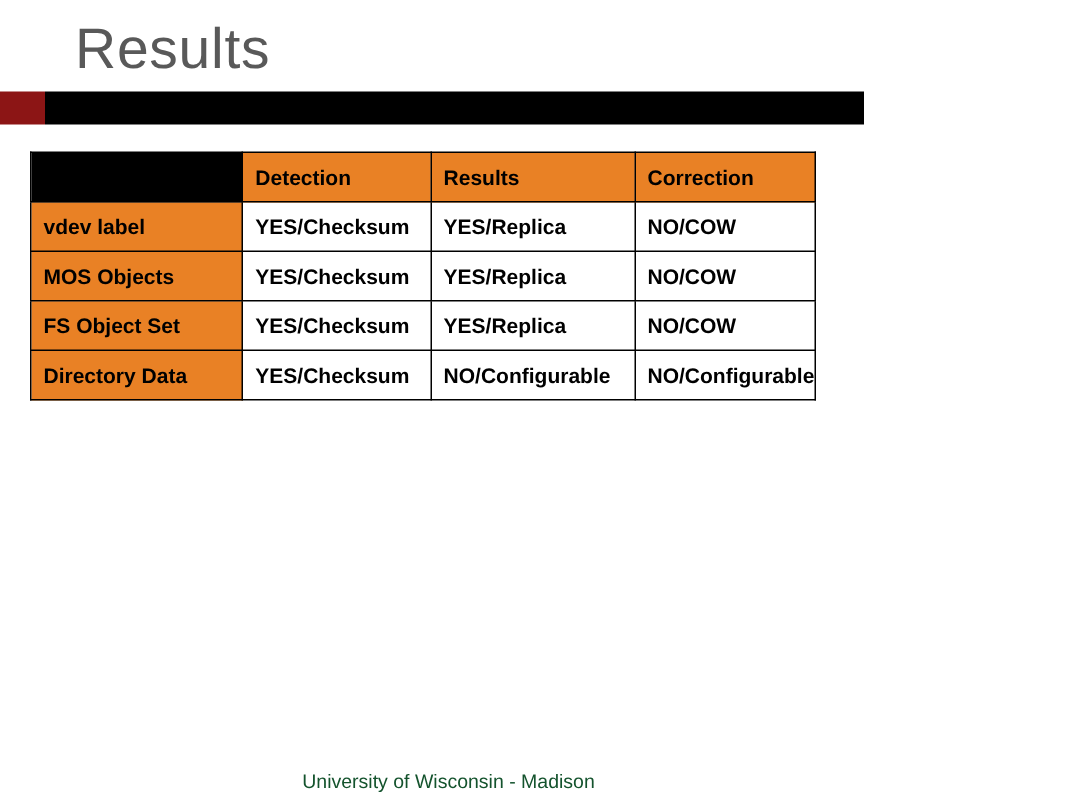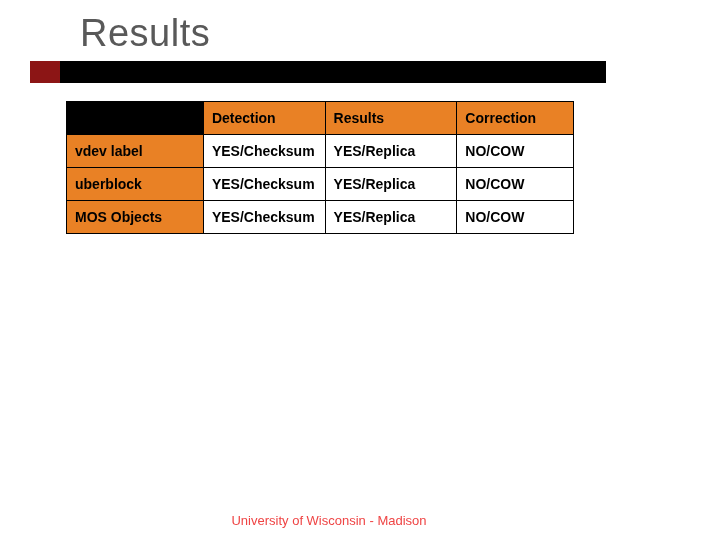--- a/index.html
+++ b/index.html
@@ -1,31 +1,31 @@
 <!DOCTYPE html>
 <html><head>
 <meta charset="utf-8">
 <style>
   * { margin: 0; padding: 0; box-sizing: border-box; }
   html, body { width: 720px; height: 540px; font-family: Arial, Helvetica, sans-serif; background: #fff; }
-  .slide { width: 576px; height: 540px; position: relative; padding: 0; margin-left: 30px; }
+  .slide { width: 576px; height: 540px; position: relative; padding: 0; }
   .title { font-size: 38px; font-weight: 400; color: #595959; padding: 12px 0 6px 50px; letter-spacing: 0.5px; }
   .accent-bar { width: 100%; height: 22px; display: flex; }
   .accent-left { background: #8c1515; width: 30px; height: 100%; }
   .accent-right { background: #000; flex: 1; height: 100%; }
-  .table-wrap { padding: 18px 32px 0 36px; }
+  .table-wrap { padding: 18px 32px 0 20px; }
   table { border-collapse: collapse; width: 100%; table-layout: fixed; }
   th, td { border: 1px solid #000; padding: 6px 8px; font-size: 14px; font-weight: 700; text-align: left; vertical-align: middle; height: 33px; }
   th { background: #e98125; color: #000; }
   .corner { background: #000; }
   col.c0 { width: 27%; }
   col.c1 { width: 24%; }
   col.c2 { width: 26%; }
   col.c3 { width: 23%; }
-  .footer { position: absolute; bottom: 12px; width: 100%; text-align: center; font-size: 13px; color: #ef4444; padding-left: 22px; }
+  .footer { position: absolute; bottom: 12px; width: 100%; text-align: center; font-size: 13px; color: #14532d; padding-left: 22px; }
 </style>
 </head>
 <body>
 
 <div class="slide">
 
   <div class="title">Results</div>
 
   <div class="accent-bar">
     <div class="accent-left"></div>
@@ -49,29 +49,35 @@
         </tr>
       </thead>
       <tbody>
         <tr>
           <th>vdev label</th>
           <td>YES/Checksum</td>
           <td>YES/Replica</td>
           <td>NO/COW</td>
         </tr>
         <tr>
-          <th>uberblock</th>
+          <th>MOS Objects</th>
           <td>YES/Checksum</td>
           <td>YES/Replica</td>
           <td>NO/COW</td>
         </tr>
         <tr>
-          <th>MOS Objects</th>
+          <th>FS Object Set</th>
           <td>YES/Checksum</td>
           <td>YES/Replica</td>
           <td>NO/COW</td>
+        </tr>
+        <tr>
+          <th>Directory Data</th>
+          <td>YES/Checksum</td>
+          <td>NO/Configurable</td>
+          <td>NO/Configurable</td>
         </tr>
       </tbody>
     </table>
   </div>
 
   <div class="footer">University of Wisconsin - Madison</div>
 </div>
 
 </body></html>

